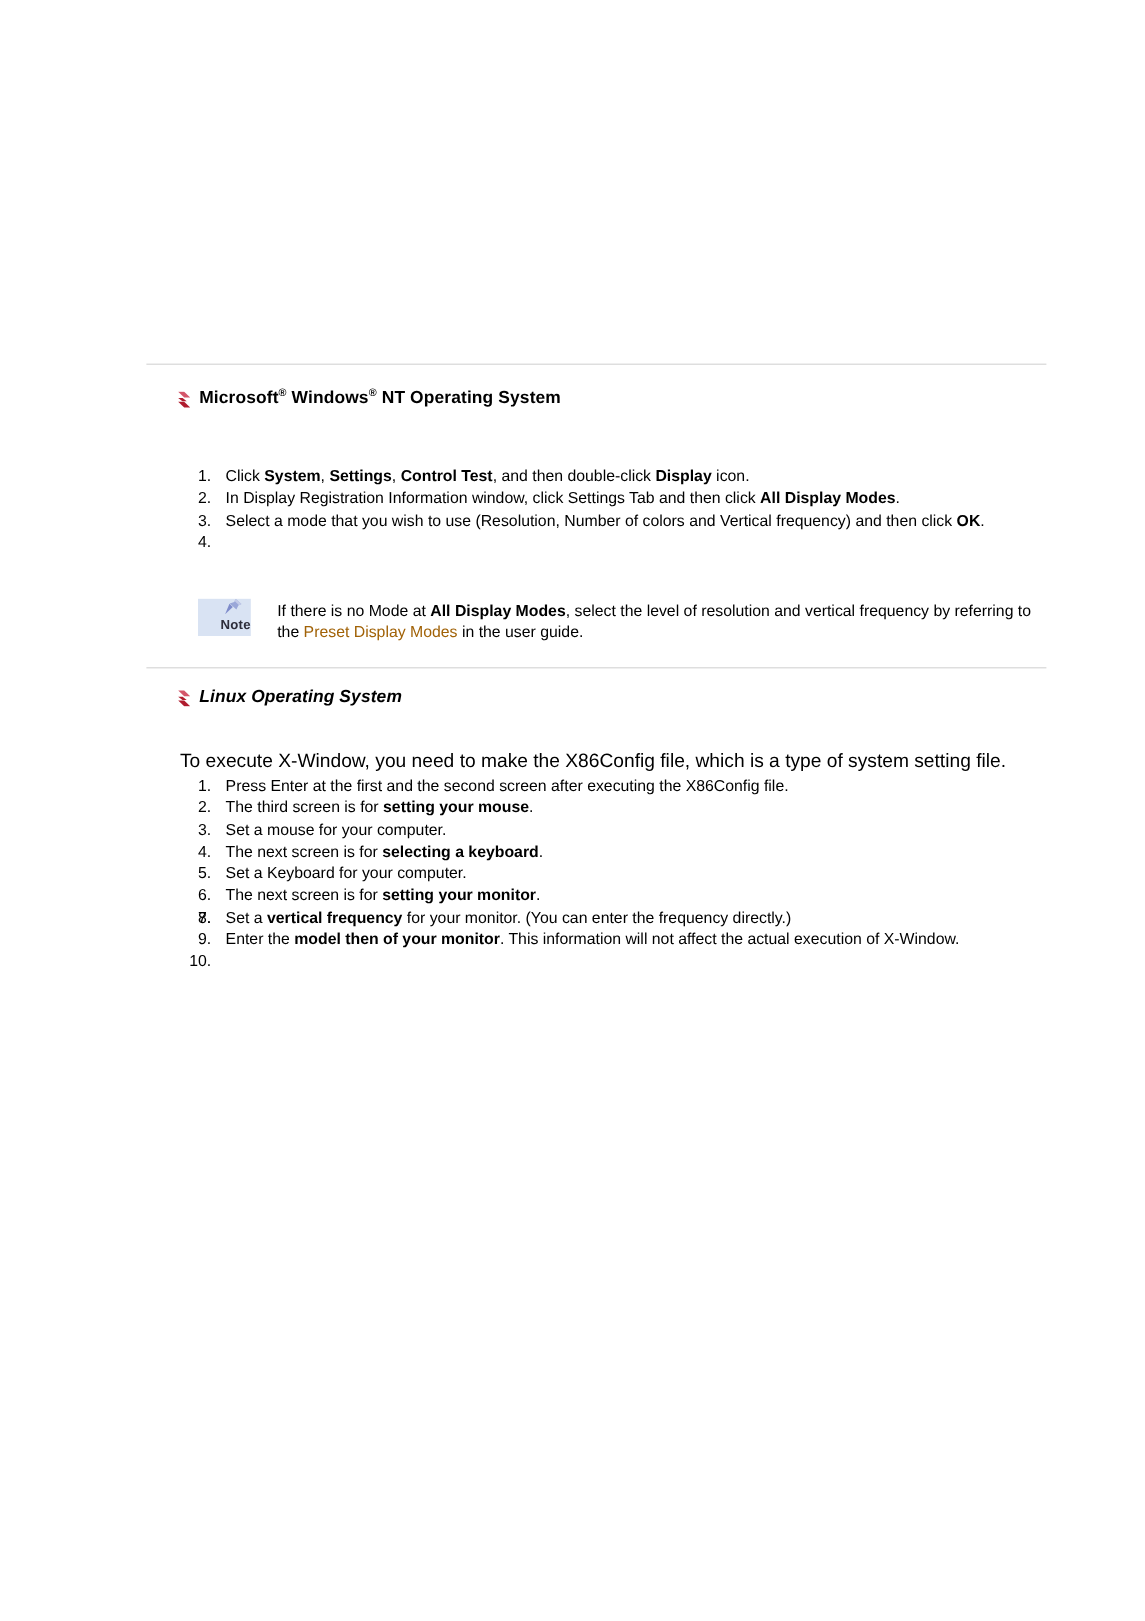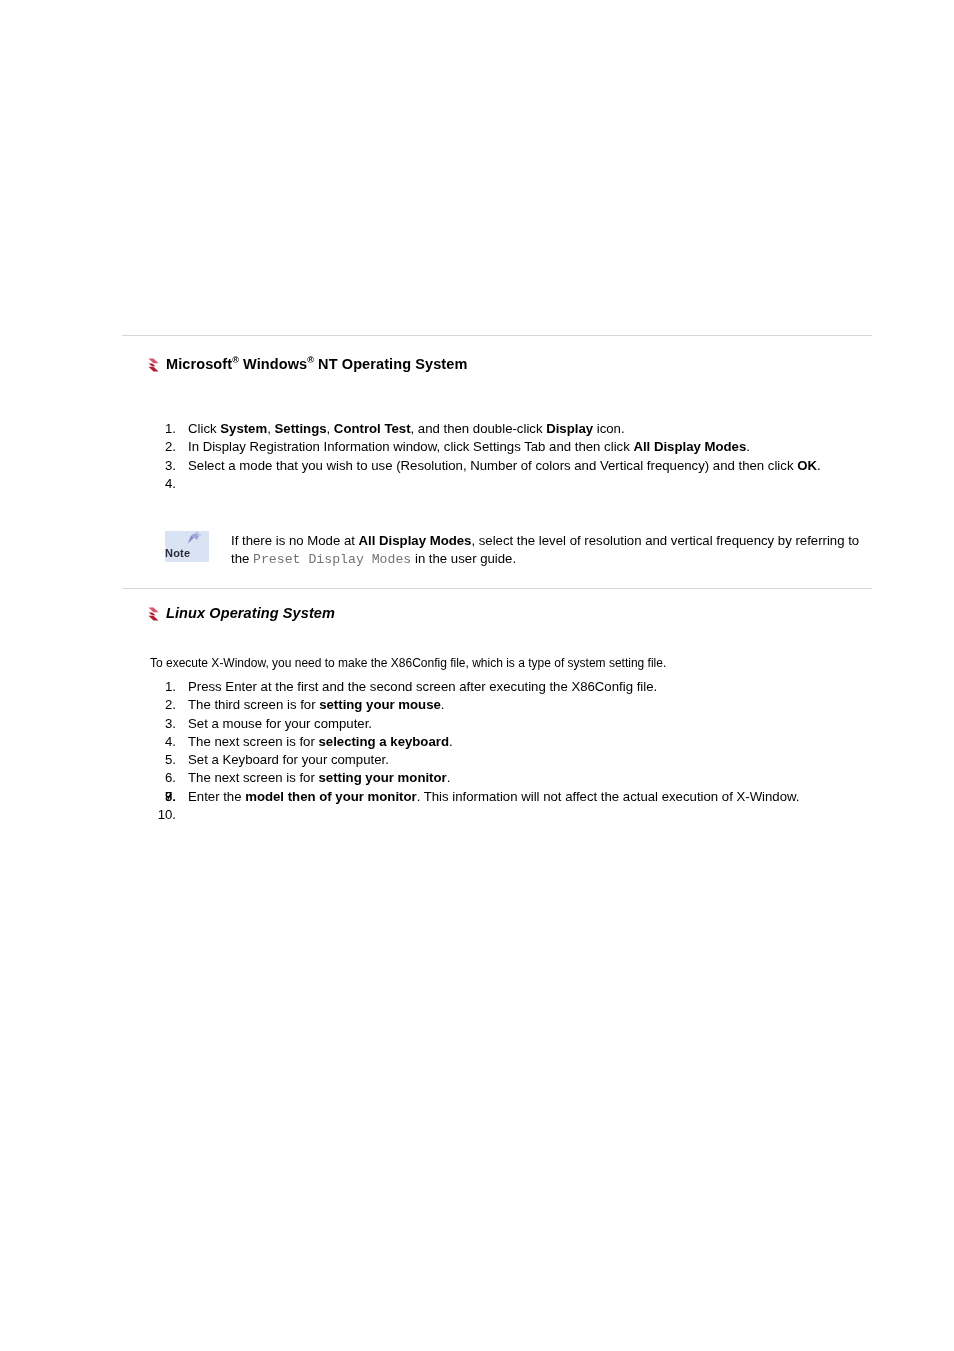--- a/index.html
+++ b/index.html
@@ -16,21 +16,20 @@
     -webkit-font-smoothing: antialiased;
   }
 
   .page {
     position: absolute;
     left: 0;
     top: 0;
     width: 954px;
     height: 1078px;
     overflow: hidden;
-    margin-top: 32px;
   }
 
   
   .rule {
     position: absolute;
     left: 122px;
     width: 750px;
     height: 1px;
     background: #d6d6d6;
   }
@@ -128,46 +127,45 @@
     top: 0;
     width: 44px;
     height: 31px;
     background: #d9e3f3;
   }
   .note-icon .chip-label {
     position: absolute;
     left: 0;
     top: 13px;
     width: 44px;
-    text-align: left;
+    text-align: right;
     font-size: 11px;
     font-weight: bold;
     color: #2d2d3a;
     letter-spacing: 0.2px;
   }
   .note-icon .pin {
     position: absolute;
     left: 20px;
     top: -1px;
   }
   .note-body { flex: 1 1 auto; padding-top: 2px; }
 
   a.doc-link {
-    color: #737373;
+    color: #a16207;
     text-decoration: none;
-    font-family: Liberation Mono, monospace;
   }
 
   
   #linux-intro {
     position: absolute;
     left: 150px;
     top: 610px;
     width: 730px;
-    font-size: 12px;
+    font-size: 16px;
     line-height: 18.3px;
   }
 </style>
 </head>
 <body>
 
 <div class="page">
 
   <div class="rule" id="rule-top"></div>
 
@@ -222,18 +220,18 @@
   <p id="linux-intro">To execute X-Window, you need to make the X86Config file, which is a type of system setting file.</p>
 
   <ol class="doc-list" id="list-linux">
       <li><span class="num">1.</span><span><span>Press Enter at the first and the second screen after executing the X86Config file.</span></span></li>
       <li><span class="num">2.</span><span><span>The third screen is for </span><b>setting your mouse</b><span>.</span></span></li>
       <li><span class="num">3.</span><span><span>Set a mouse for your computer.</span></span></li>
       <li><span class="num">4.</span><span><span>The next screen is for </span><b>selecting a keyboard</b><span>.</span></span></li>
       <li><span class="num">5.</span><span><span>Set a Keyboard for your computer.</span></span></li>
       <li><span class="num">6.</span><span><span>The next screen is for </span><b>setting your monitor</b><span>.</span></span></li>
       <li><span class="num">7.</span></li>
-      <li><span class="num">8.</span></li>
+      <li><span class="num">8.</span><span><span>Set a </span><b>vertical frequency</b><span> for your monitor. (You can enter the frequency directly.)</span></span></li>
       <li><span class="num">9.</span><span><span>Enter the </span><b>model then of your monitor</b><span>. This information will not affect the actual execution of X-Window.</span></span></li>
       <li><span class="num">10.</span></li>
     </ol>
 
 </div>
 
 </body></html>

